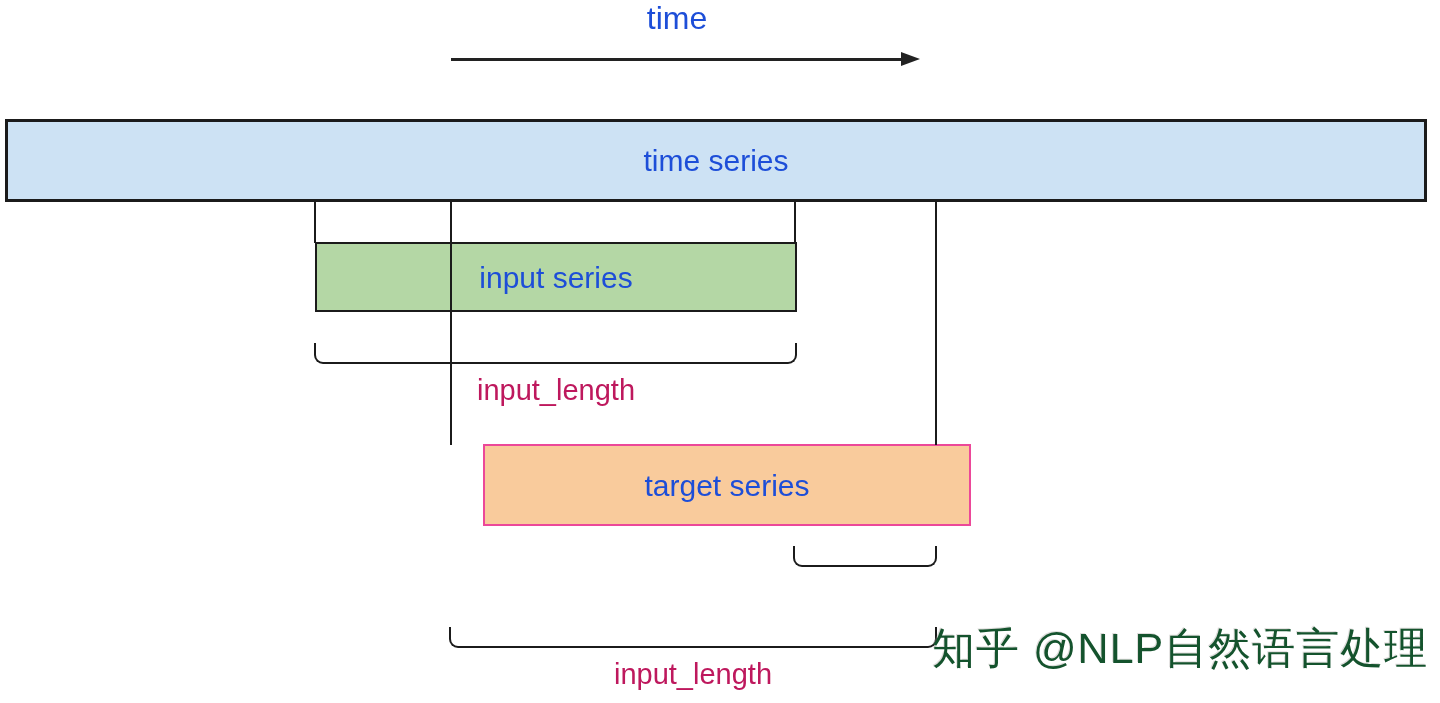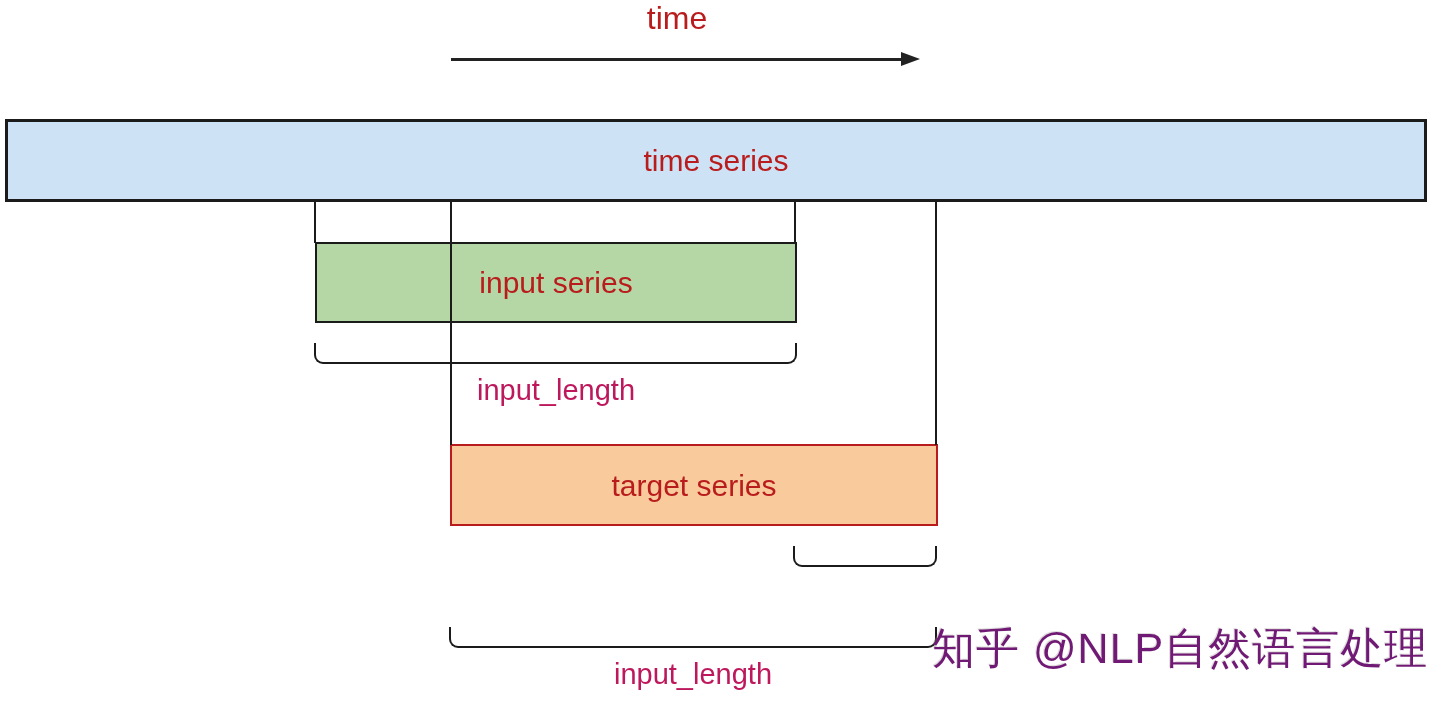--- a/index.html
+++ b/index.html
@@ -11,21 +11,21 @@
   #canvas {
     position: relative;
     width: 1440px;
     height: 703px;
     background: #ffffff;
     overflow: hidden;
   }
   .abs { position: absolute; }
 
   .diagram-label {
-    color: #b91c1c;
+    color: #1d4ed8;
     font-size: 30px;
     line-height: 1.1;
     white-space: nowrap;
   }
   .centered { text-align: center; }
 
   
   .arrow-line {
     height: 0;
     border-top: 3px solid #222222;
@@ -40,21 +40,21 @@
 
   
   .bar {
     box-sizing: border-box;
     display: flex;
     align-items: center;
     justify-content: center;
   }
   .bar-time   { border: 3px solid #1b1b1b; }
   .bar-input  { border: 2px solid #1b1b1b; }
-  .bar-target { border: 2px solid #b91c1c; }
+  .bar-target { border: 2px solid #ec4899; margin-left: 33px; }
 
   
   .vline {
     width: 0;
     border-left: 2.5px solid #1b1b1b;
   }
 
   
   .bracket {
     box-sizing: border-box;
@@ -65,42 +65,42 @@
     height: 21px;
   }
 
   .bracket-label {
     color: #be185d;
     font-size: 29px;
     white-space: nowrap;
   }
 
   .watermark {
-    color: #701a75;
+    color: #14532d;
     font-size: 43px;
     white-space: nowrap;
     text-shadow: 2px 2px 1px rgba(255,255,255,0.95), -1px -1px 0 rgba(160,156,152,0.35);
     letter-spacing: 1px;
   }
 </style>
 </head>
 <body>
 
 <div id="canvas">
 
   <div class="abs diagram-label centered" style="left: 577px; top: 1px; width: 200px; font-size: 32px;">time</div>
 
   <div class="abs arrow-line" style="left: 451px; top: 58px; width: 452px;"></div>
   <div class="abs arrow-head" style="left: 901px; top: 52px;"></div>
 
   <div class="abs bar bar-time" style="left: 5px; top: 119px; width: 1422px; height: 83px; background: #cde2f4;">
     <span class="diagram-label">time series</span>
   </div>
 
-  <div class="abs bar bar-input" style="left: 315px; top: 242px; width: 482px; height: 81px; background: #b4d7a5;">
+  <div class="abs bar bar-input" style="left: 315px; top: 242px; width: 482px; height: 70px; background: #b4d7a5;">
     <span class="diagram-label">input series</span>
   </div>
 
   <div class="abs bar bar-target" style="left: 450px; top: 444px; width: 488px; height: 82px; background: #f9cb9c;">
     <span class="diagram-label">target series</span>
   </div>
 
   <div class="abs vline" style="left: 314px; top: 202px; height: 41px;"></div>
   <div class="abs vline" style="left: 450px; top: 202px; height: 243px;"></div>
   <div class="abs vline" style="left: 794px; top: 202px; height: 41px;"></div>

